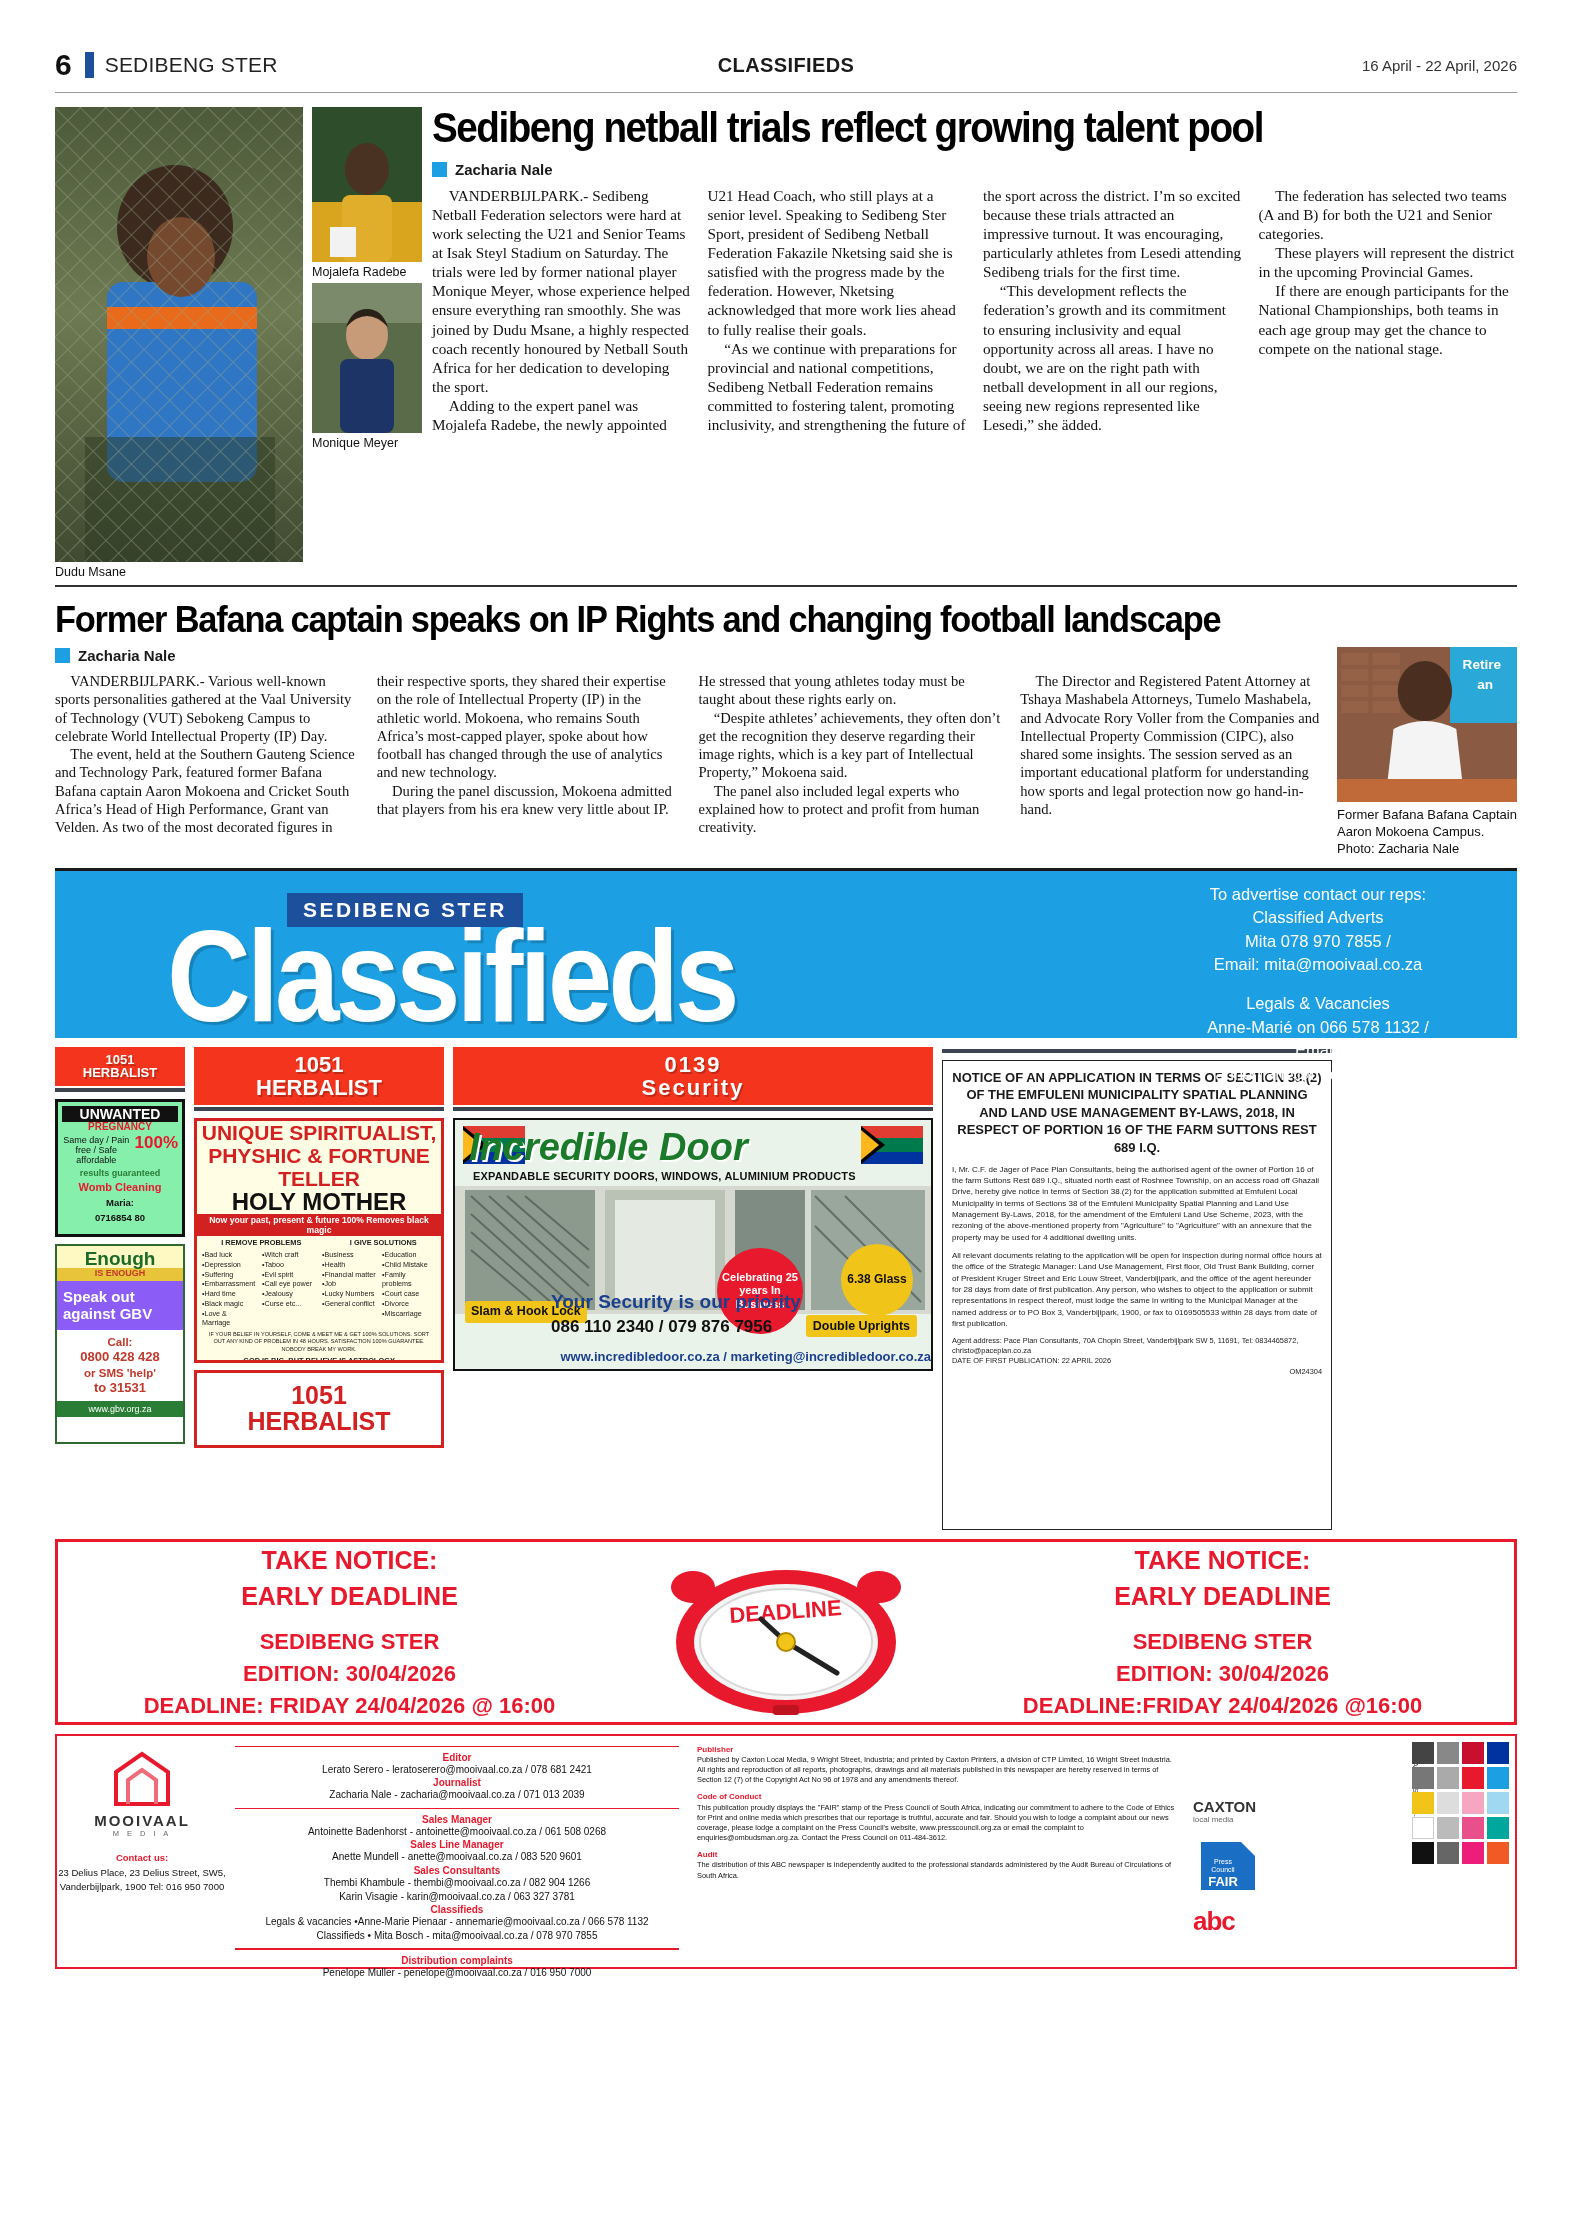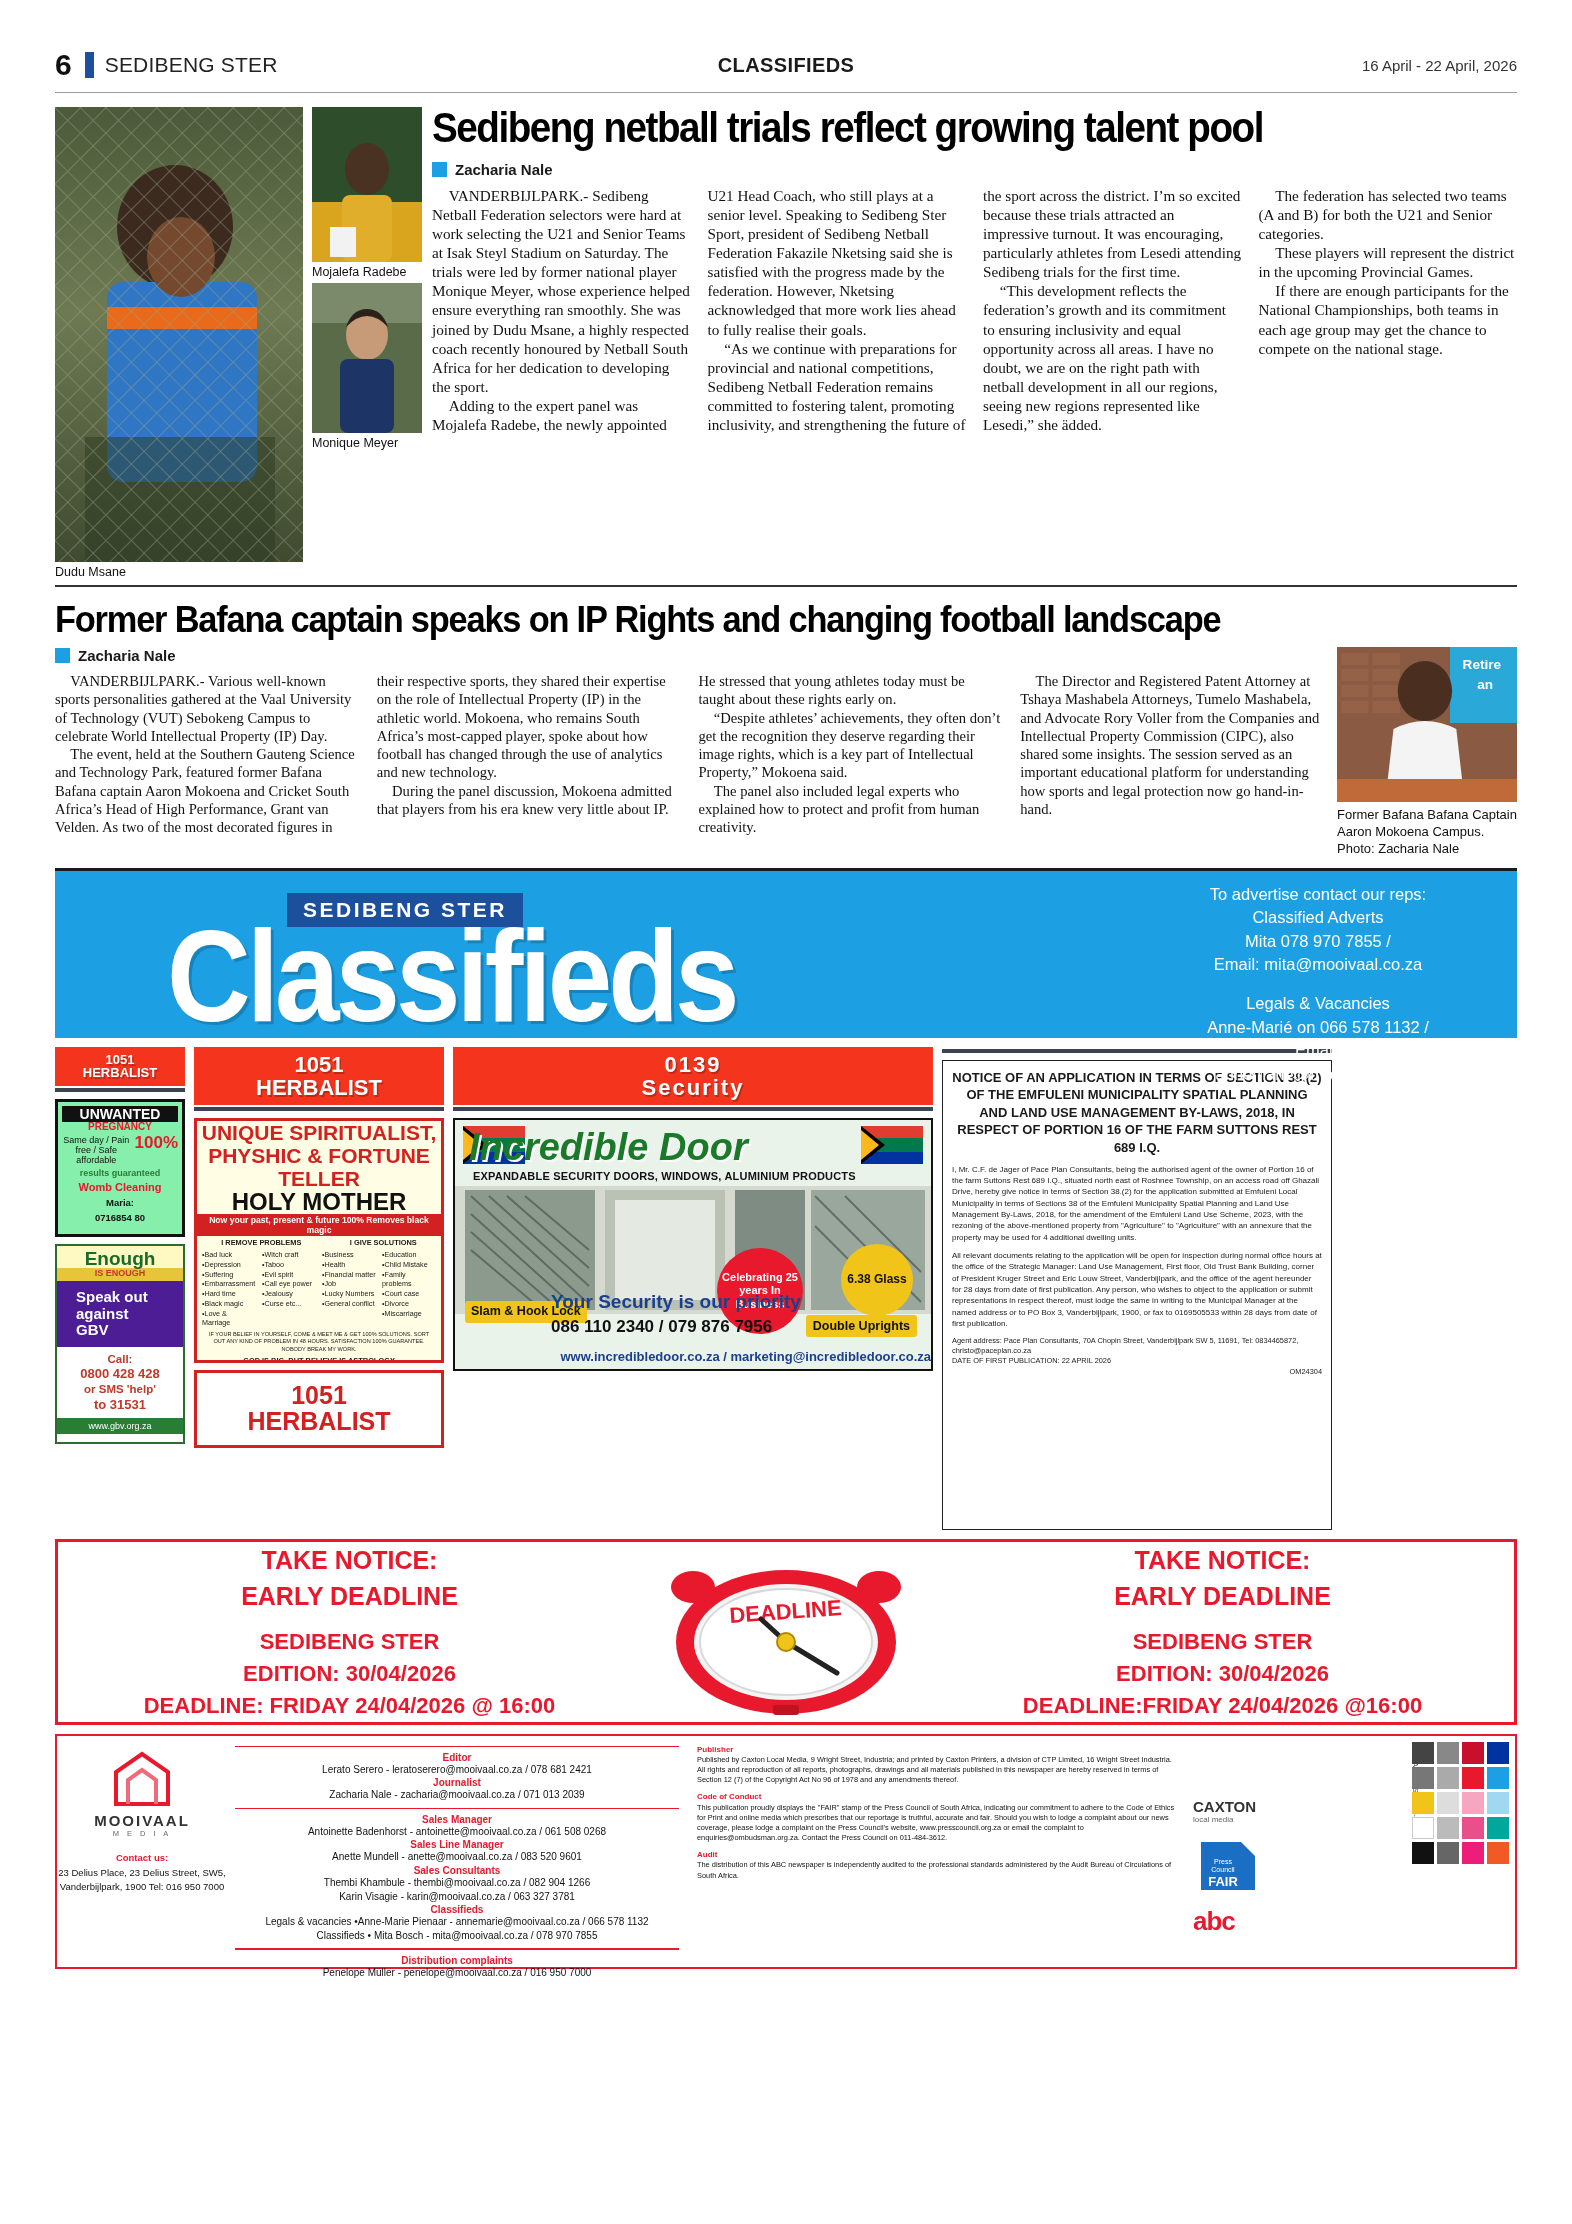--- a/index.html
+++ b/index.html
@@ -89,21 +89,21 @@
   .ad-preg .t2 { color:#e8192c; font-weight:bold; font-size:10px; text-align:center; line-height:1.05;}
   .ad-preg .t3 { font-size:9px; text-align:center; color:#111; line-height:1.15; margin-top:2px;}
   .ad-preg .pct { color:#e8192c; font-weight:bold; font-size:17px; text-align:right; }
   .ad-preg .womb { color:#e8192c; font-weight:bold; font-size:11px; text-align:center; margin-top:3px; line-height:1.1;}
   .ad-preg .maria { font-size:9.5px; text-align:center; color:#111; margin-top:4px; line-height:1.2; font-weight:bold;}
 
   
   .ad-gbv { margin-top:7px; height:200px; border:2px solid #2f6b2f; background:#fff; position:relative; overflow:hidden;}
   .gbv-top { background:#fef9c3; color:#1a6b2a; font-weight:bold; font-size:19px; text-align:center; padding:3px 0 0; line-height:1;}
   .gbv-sub { background:#e8c43a; color:#c0392b; font-weight:bold; font-size:9px; text-align:center; padding-bottom:3px;}
-  .gbv-body { color:#fff; background:#4c1d95; font-weight:bold; font-size:15px; line-height:1.1; padding:8px 19px; text-align:left;}
+  .gbv-body { color:#fff; background:#8b5cf6; font-weight:bold; font-size:15px; line-height:1.1; padding:8px 6px; text-align:left;}
   .gbv-call { background:#fff; color:#c0392b; font-weight:bold; font-size:11.5px; text-align:center; padding:5px 2px; line-height:1.25;}
   .gbv-foot { background:#2a7d35; color:#fff; font-size:9px; text-align:center; padding:3px 0;}
 
   
   .ad-holy { margin-top:7px; border:3px solid #d32020; background:#fffde3; height:245px; position:relative; overflow:hidden; }
   .holy-hd { color:#d32020; font-weight:bold; font-size:21px; text-align:center; line-height:1.1; padding-top:0;}
   .holy-hd2 { color:#111; font-weight:bold; font-size:24px; text-align:center; line-height:1; }
   .holy-line { font-size:8.6px; text-align:center; color:#111; }
   .holy-cols { display:flex; font-size:7.2px; line-height:1.35; padding:3px 5px; gap:6px;}
   .holy-phone { color:#111; font-weight:bold; font-size:22px; text-align:center; letter-spacing:1px; }

